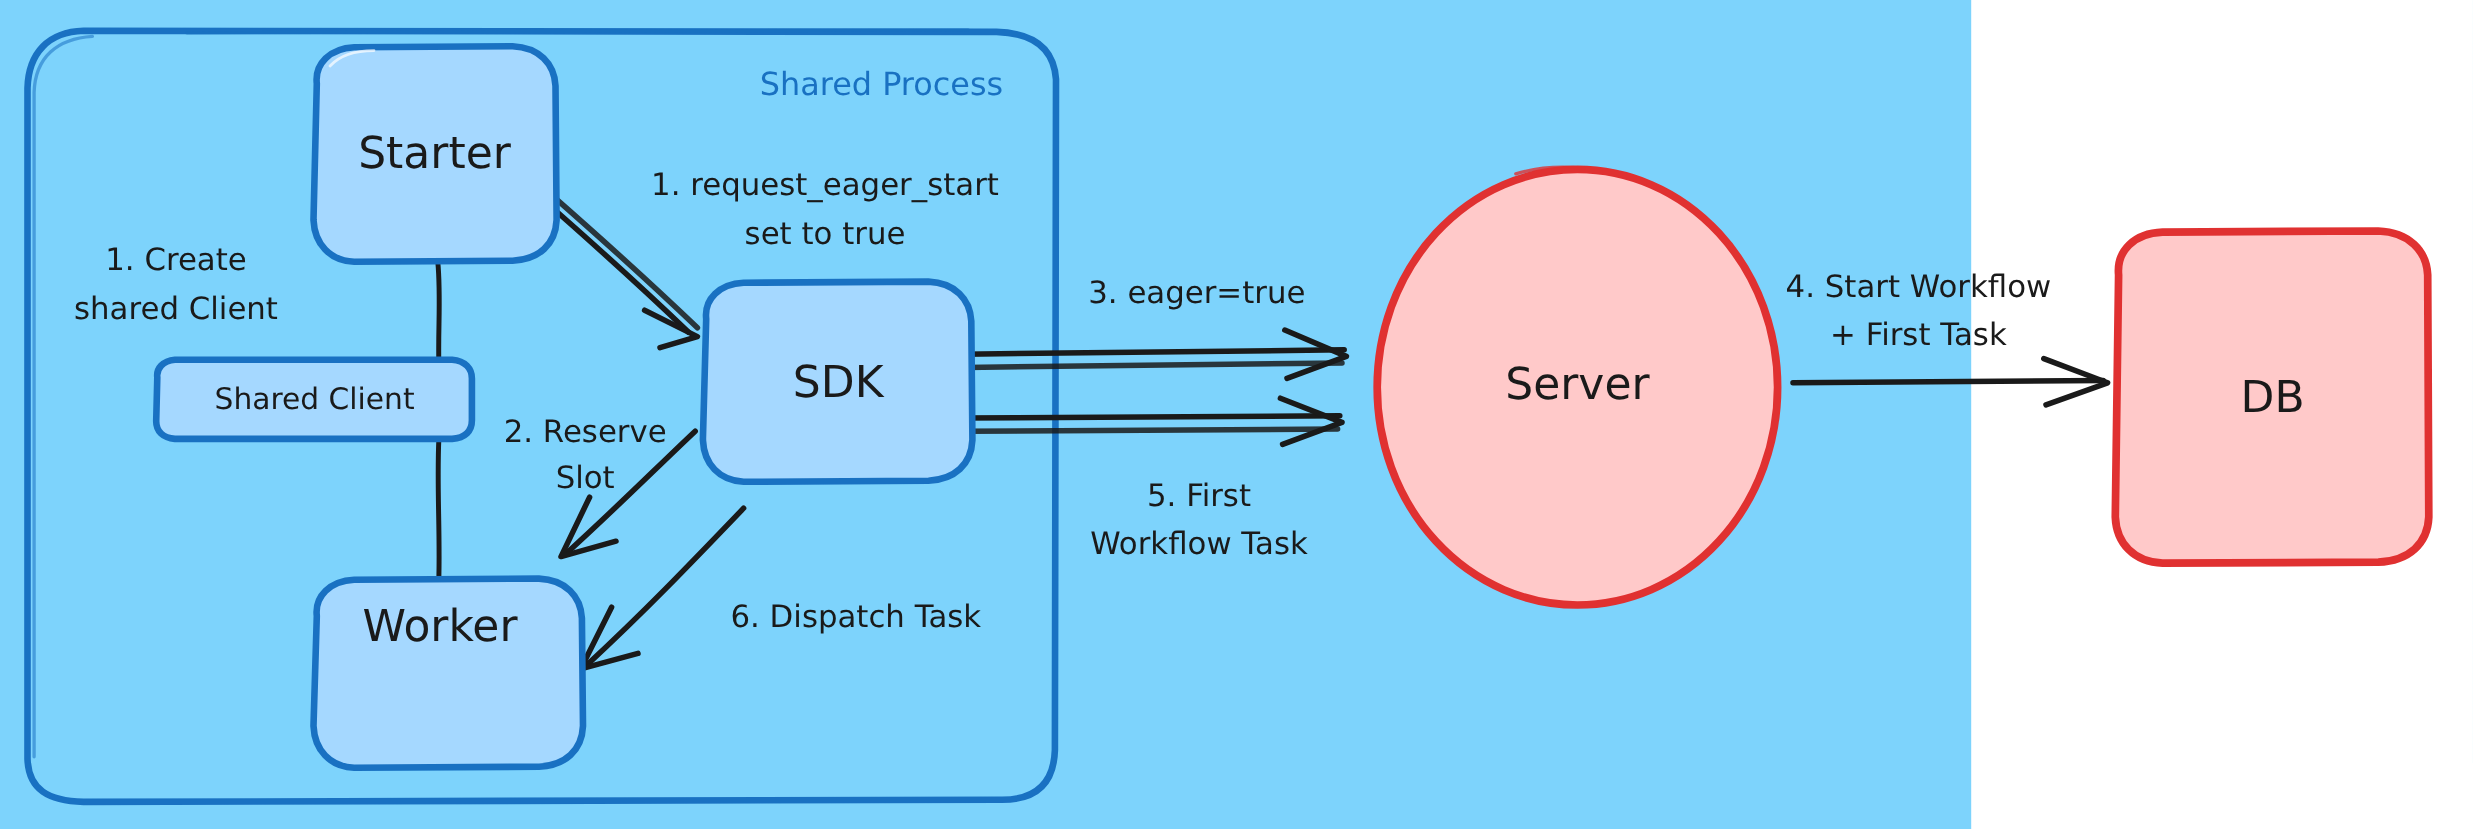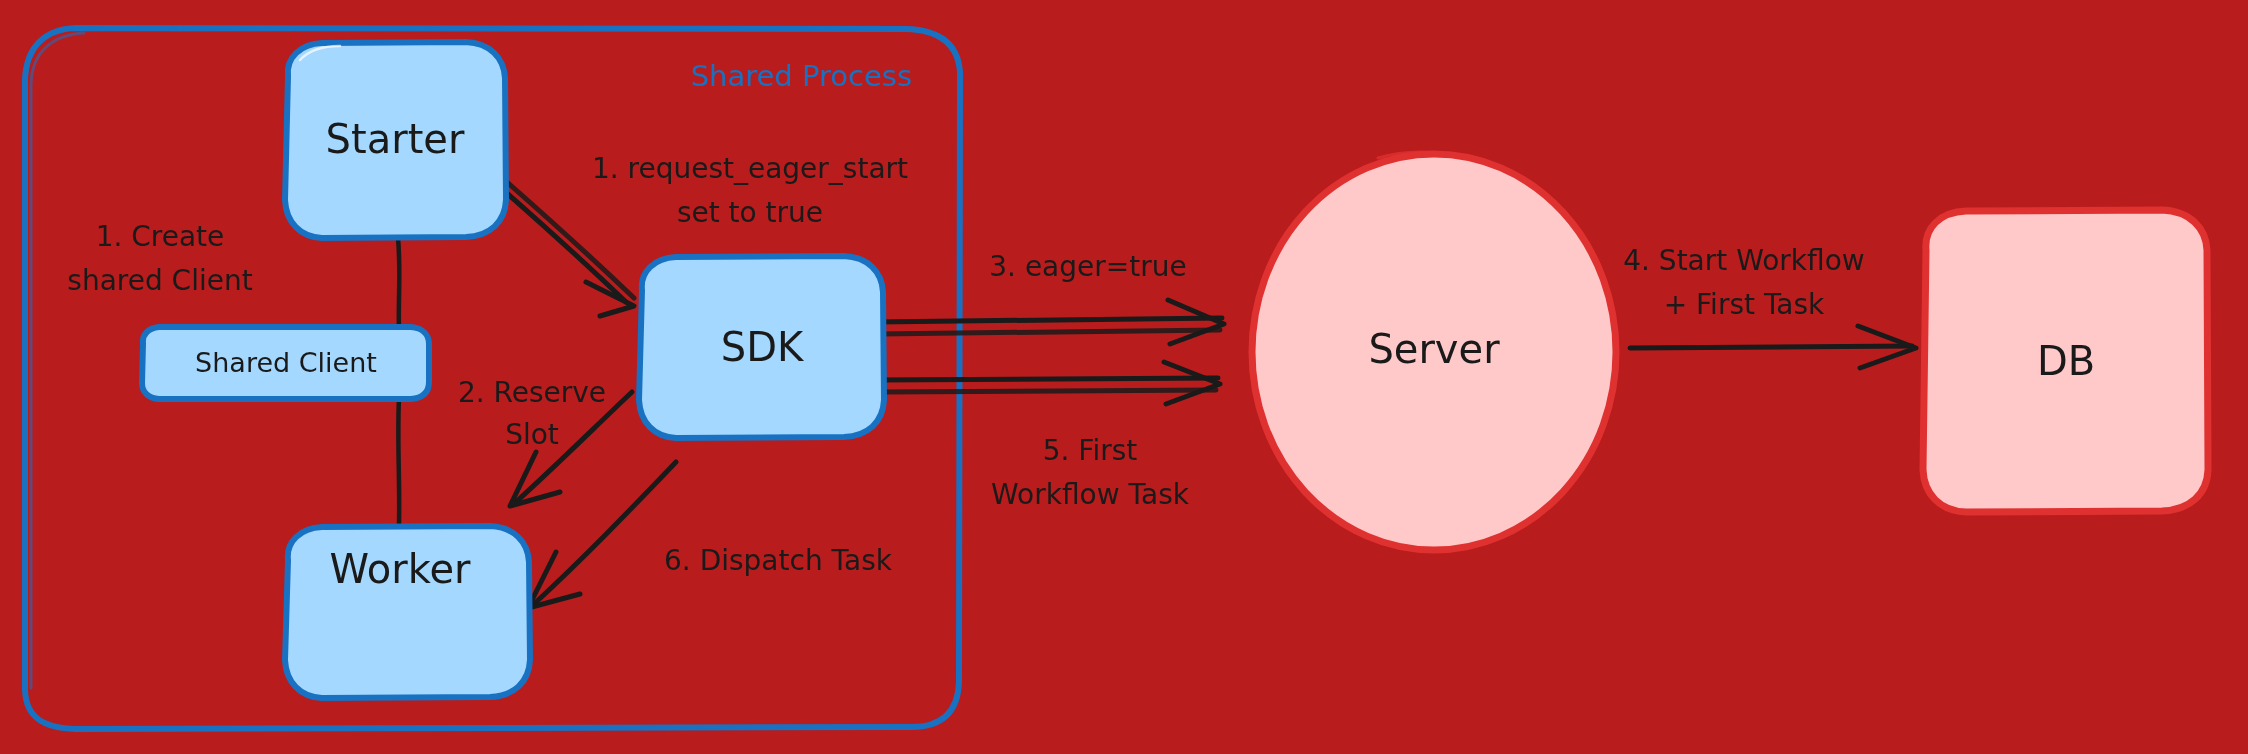--- a/index.html
+++ b/index.html
@@ -9,23 +9,23 @@
     background: #ffffff;
   }
   body {
     width: 2248px;
     height: 754px;
     overflow: hidden;
     font-family: "DejaVu Sans", sans-serif;
   }
   #diagram-root {
     position: relative;
-    width: 2248px;
+    width: 1792px;
     height: 754px;
-    background: #b91c1c;
+    background: #7dd3fc;
   }
   svg#diagram-svg {
     position: absolute;
     top: 0;
     left: 0;
     width: 2248px;
     height: 754px;
     display: block;
   }
   .node-label {

